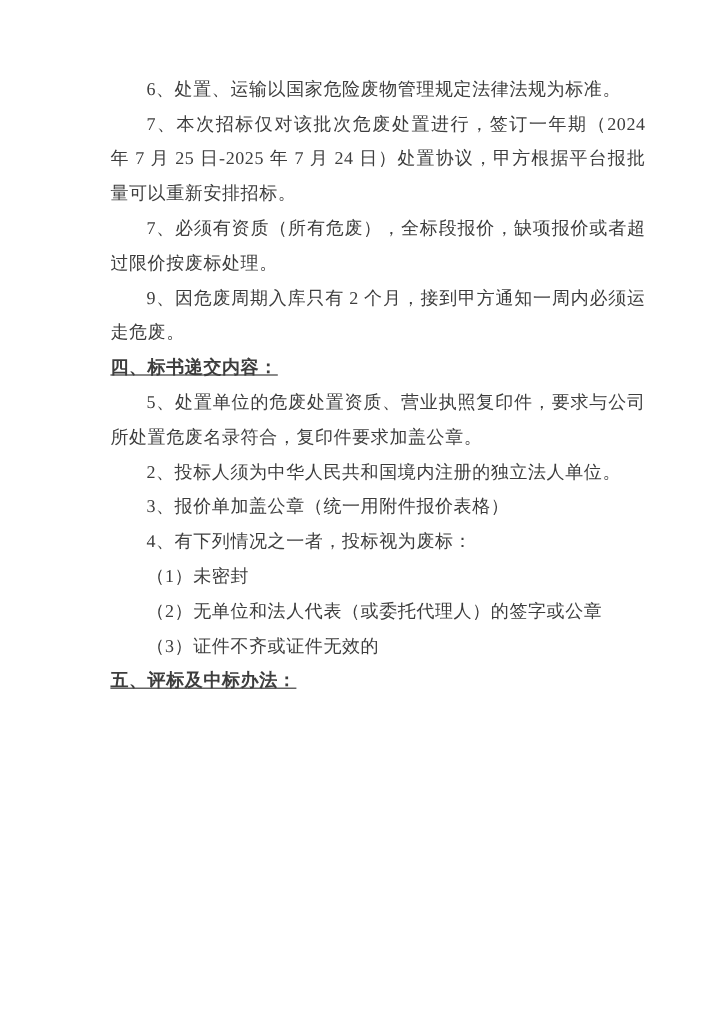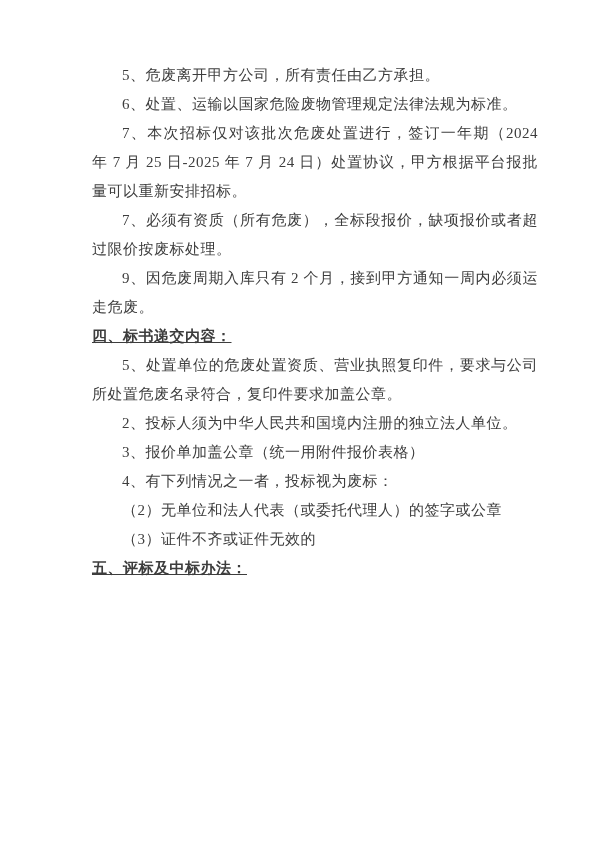--- a/index.html
+++ b/index.html
@@ -46,27 +46,27 @@
   }
   .numbered {
     margin-top: 1px;
   }
 </style>
 </head>
 <body>
 
 <div class="page">
   <div class="content">
-    <p class="para">5、危废离开甲方公司，所有责任由乙方承担。</p>
     <p class="para">6、处置、运输以国家危险废物管理规定法律法规为标准。</p>
     <p class="para">7、本次招标仅对该批次危废处置进行，签订一年期（2024 年 7 月 25 日-2025 年 7 月 24 日）处置协议，甲方根据平台报批量可以重新安排招标。</p>
     <p class="para">7、必须有资质（所有危废），全标段报价，缺项报价或者超过限价按废标处理。</p>
     <p class="para">9、因危废周期入库只有 2 个月，接到甲方通知一周内必须运走危废。</p>
     <p class="heading">四、标书递交内容：</p>
     <p class="para numbered">5、处置单位的危废处置资质、营业执照复印件，要求与公司所处置危废名录符合，复印件要求加盖公章。</p>
     <p class="para numbered">2、投标人须为中华人民共和国境内注册的独立法人单位。</p>
     <p class="para numbered">3、报价单加盖公章（统一用附件报价表格）</p>
     <p class="para numbered">4、有下列情况之一者，投标视为废标：</p>
+    <p class="sub-item">（1）未密封</p>
     <p class="sub-item">（2）无单位和法人代表（或委托代理人）的签字或公章</p>
     <p class="sub-item">（3）证件不齐或证件无效的</p>
     <p class="heading">五、评标及中标办法：</p>
   </div>
 </div>
 
 </body></html>

